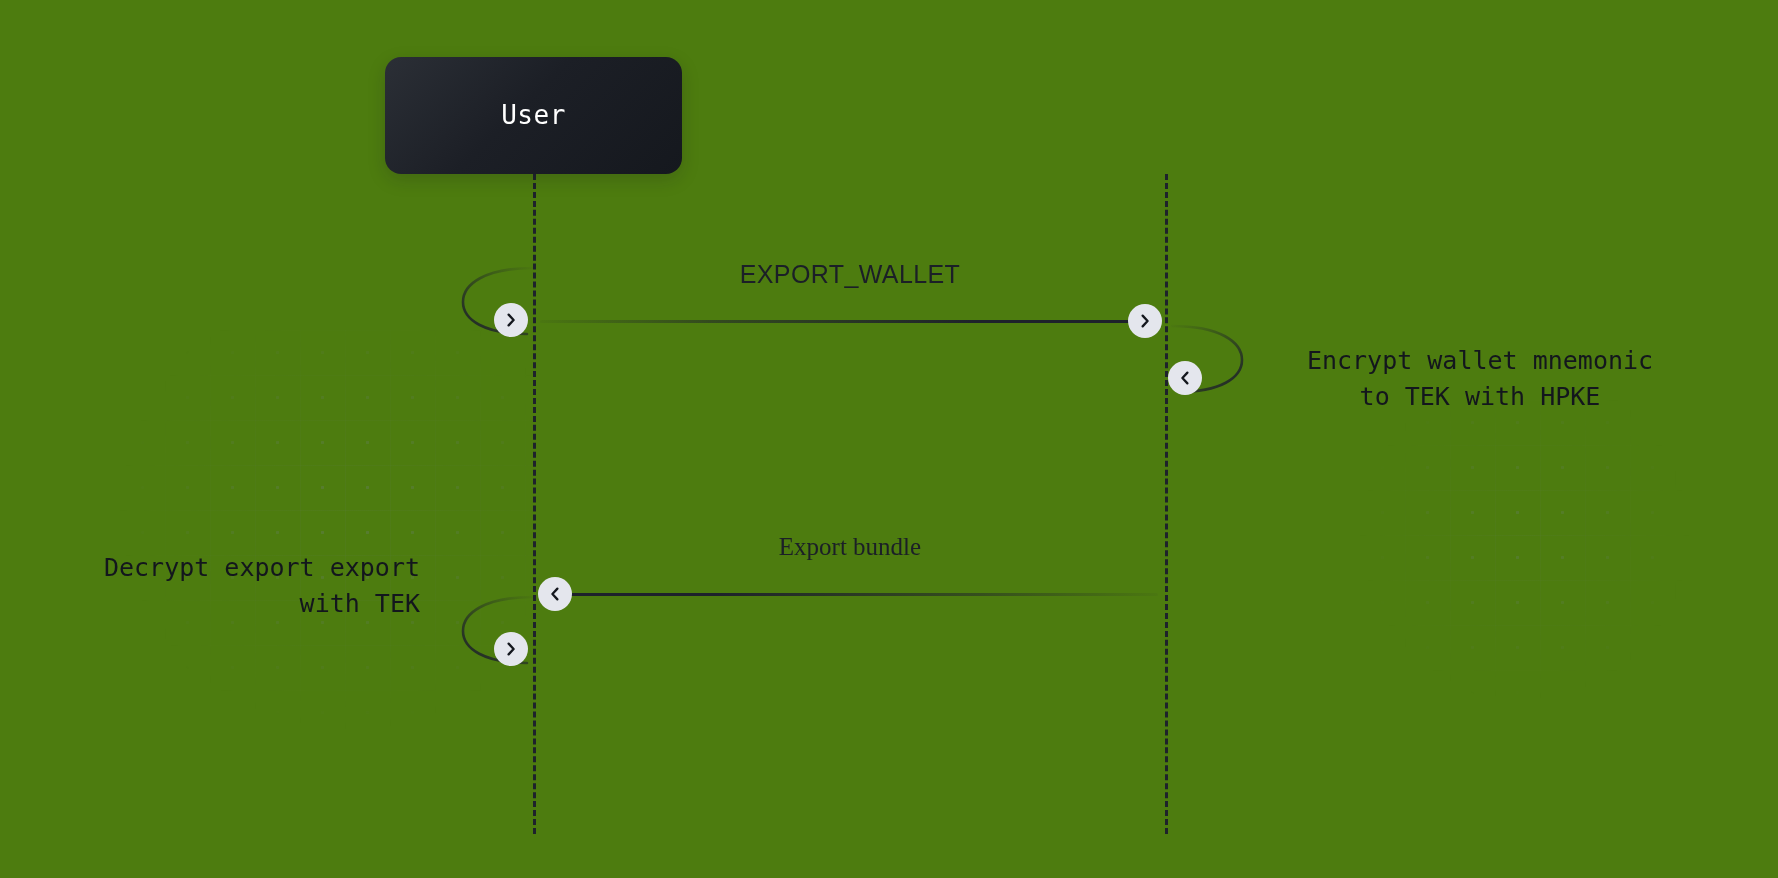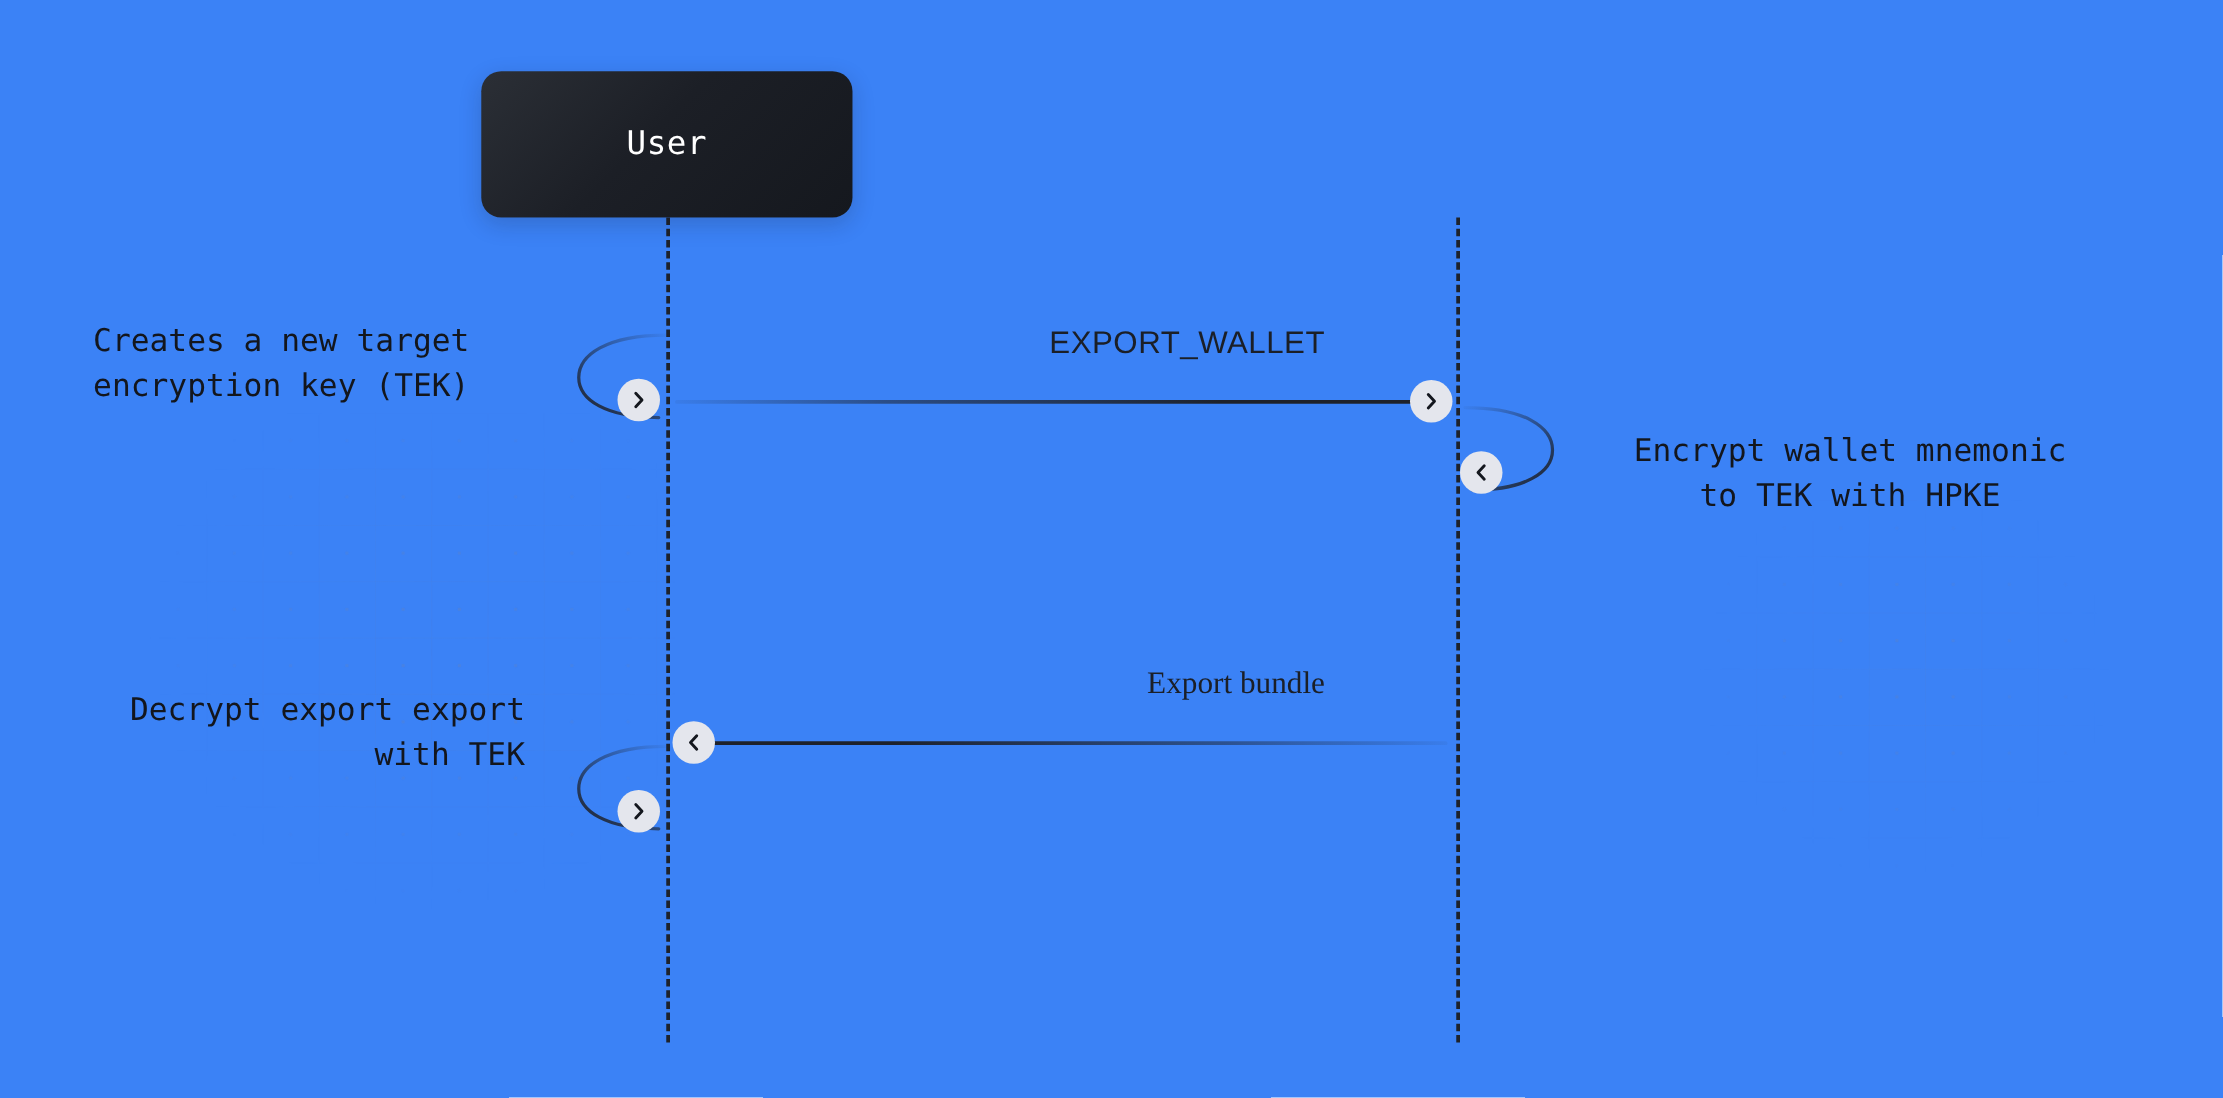--- a/index.html
+++ b/index.html
@@ -4,21 +4,21 @@
 <style>
   html, body {
     margin: 0;
     padding: 0;
     background: #f8f9fd;
   }
   #stage {
     position: relative;
     width: 1778px;
     height: 878px;
-    background: #3b82f6;
+    background: #4d7c0f;
     overflow: hidden;
     font-family: "DejaVu Sans Mono", "Liberation Mono", monospace;
   }
 
   
   .grid-patch {
     position: absolute;
     pointer-events: none;
     background-image:
       radial-gradient(circle, rgba(120,130,160,0.30) 1.4px, transparent 1.6px),
@@ -82,21 +82,21 @@
     background: linear-gradient(to right, rgba(30,34,43,0.06) 0%, rgba(30,34,43,0.55) 28%, #1e222b 72%, #1e222b 100%);
   }
   #msg2-line {
     left: 568px; top: 593px; width: 590px;
     background: linear-gradient(to left, rgba(30,34,43,0.05) 0%, rgba(30,34,43,0.5) 30%, #1e222b 75%, #1e222b 100%);
   }
 
   .msg-label {
     position: absolute;
     color: #1b1f27;
-    text-align: right;
+    text-align: center;
     white-space: nowrap;
     user-select: none;
   }
   #msg1-label {
     left: 640px; top: 260px; width: 420px;
     font-family: "Liberation Sans", sans-serif;
     font-size: 25px;
     letter-spacing: 0.4px;
   }
   #msg2-label {
@@ -216,20 +216,18 @@
       </linearGradient>
     </defs>
     <path d="M12 6 C 60 6, 82 22, 82 40 C 82 58, 60 72, 18 72" fill="none" stroke="url(#arcFade3)" stroke-width="2.6" stroke-linecap="round"></path>
   </svg>
   <div class="badge" id="badge-self3">
     <svg width="18" height="18" viewBox="0 0 18 18" aria-hidden="true">
       <path d="M11.4 3.6 L6.4 9 L11.4 14.4" fill="none" stroke="#14171e" stroke-width="2.3" stroke-linecap="round" stroke-linejoin="round"></path>
     </svg>
   </div>
 
-  <div class="note" id="note-left-1">Creates a new target
-encryption key (TEK)</div>
   <div class="note" id="note-right-1">Encrypt wallet mnemonic
 to TEK with HPKE</div>
   <div class="note" id="note-left-2">Decrypt export export
 with TEK</div>
 
 </div>
 
 </body></html>

